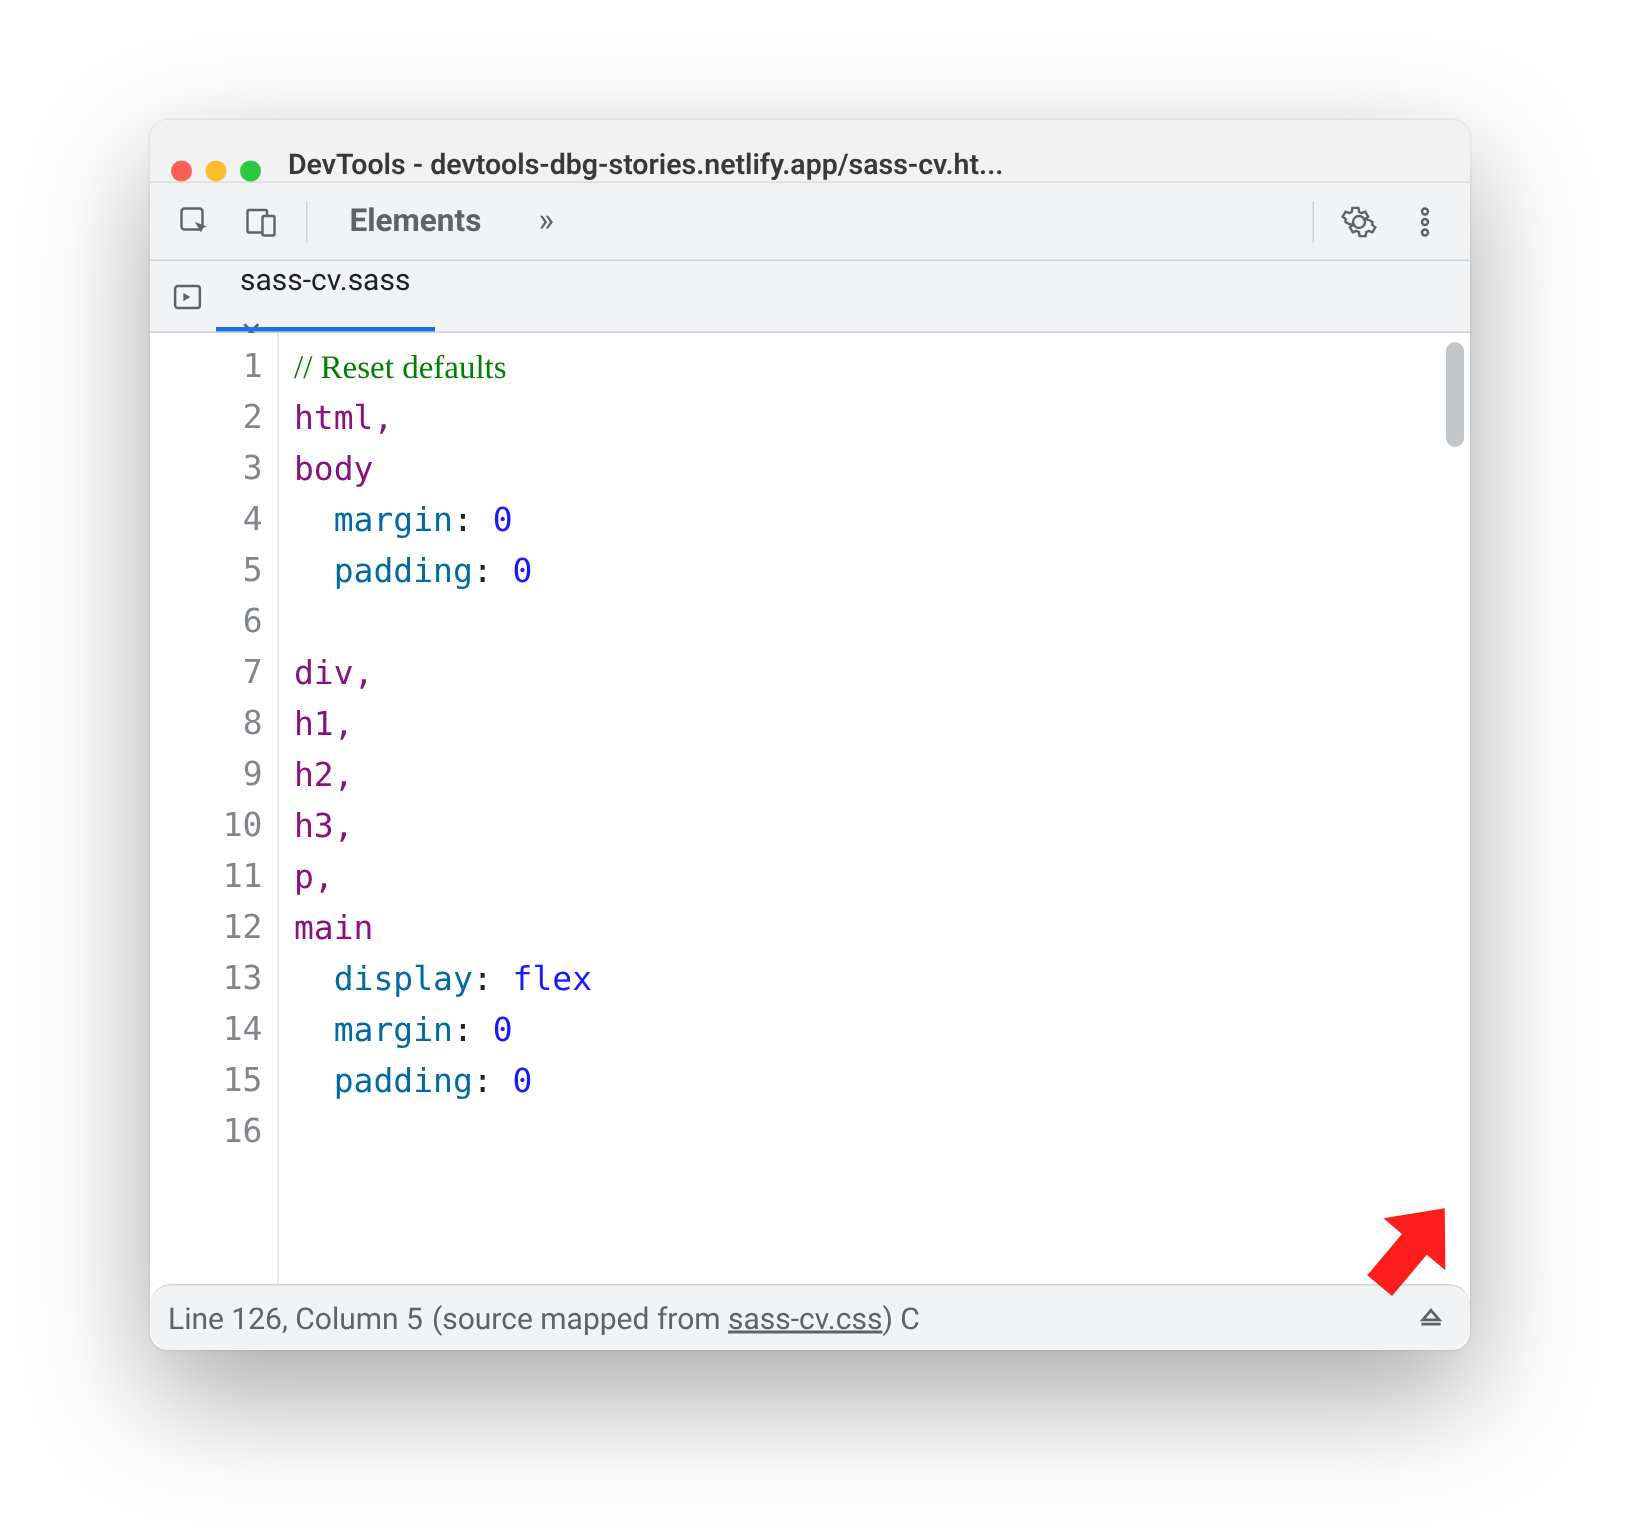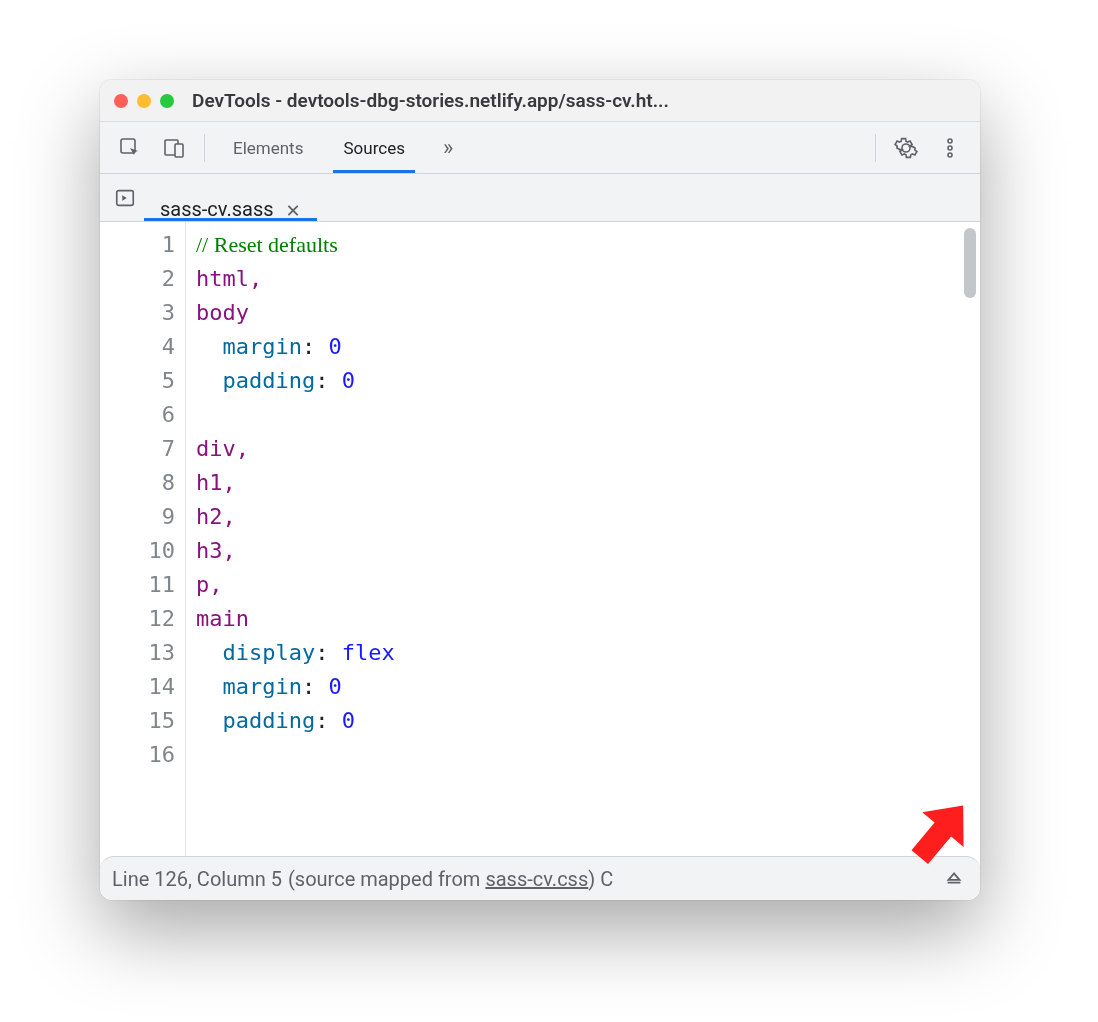--- a/index.html
+++ b/index.html
@@ -22,21 +22,21 @@
     border-radius: 12px;
     box-shadow: 0 30px 80px rgba(0,0,0,0.35), 0 0 0 1px rgba(0,0,0,0.05);
     display: flex;
     flex-direction: column;
     overflow: hidden;
   }
   .titlebar {
     height: 42px;
     background: #f2f2f2;
     display: flex;
-    align-items: center;
+    align-items: flex-end;
     padding: 0 14px;
     gap: 10px;
     border-bottom: 1px solid #dcdcdc;
   }
   .traffic { display: flex; gap: 9px; align-items: center; }
   .dot { width: 14px; height: 14px; border-radius: 50%; }
   .dot.red { background: #ff5f57; }
   .dot.yellow { background: #febc2e; }
   .dot.green { background: #28c840; }
   .title {
@@ -67,23 +67,24 @@
     color: #5f6368;
     border-radius: 4px;
   }
   .tool-btn svg { stroke: #5f6368; fill: none; stroke-width: 1.6; }
   .sep { width: 1px; height: 28px; background: #cfd3d7; margin: 0 6px; }
   .panel-tab {
     padding: 0 18px;
     height: 100%;
     display: flex;
     align-items: center;
-    font-size: 17px;
+    font-size: 21px;
     color: #5f6368;
     position: relative;
+    font-weight: bold;
   }
   .panel-tab.active { color: #202124; }
   .panel-tab.active::after {
     content: "";
     position: absolute;
     left: 8px; right: 8px; bottom: 0;
     height: 3px;
     background: #1a73e8;
   }
   .more-chev { font-size: 22px; color: #5f6368; padding: 0 16px; }
@@ -98,26 +99,27 @@
   }
   .nav-toggle {
     width: 38px;
     display: flex;
     align-items: center;
     justify-content: center;
     color: #5f6368;
   }
   .file-tab {
     display: flex;
-    align-items: flex-end;
+    align-items: flex-start;
     gap: 12px;
     padding: 0 16px;
     font-size: 20px;
     color: #202124;
     position: relative;
+    flex-direction: column;
   }
   .file-tab::after {
     content: "";
     position: absolute;
     left: 0; right: 0; bottom: 0;
     height: 3px;
     background: #1a73e8;
   }
   .close-x { color: #5f6368; font-size: 18px; }
   .editor {
@@ -217,21 +219,20 @@
       </svg>
     </div>
     <div class="tool-btn">
       <svg width="24" height="24" viewBox="0 0 24 24">
         <rect x="3" y="4" width="13" height="15" rx="1"></rect>
         <rect x="13" y="8" width="8" height="13" rx="1" fill="#f1f3f4"></rect>
       </svg>
     </div>
     <div class="sep"></div>
     <div class="panel-tab">Elements</div>
-    <div class="panel-tab active">Sources</div>
     <div class="more-chev">»</div>
     <div class="toolbar-spacer"></div>
     <div class="sep"></div>
     <div class="tool-btn">
       <svg width="24" height="24" viewBox="0 0 24 24" fill="#5f6368" stroke="none">
         <path d="M12 8a4 4 0 100 8 4 4 0 000-8zm9 4a9 9 0 01-.2 1.9l2.1 1.6-2 3.4-2.5-1a7 7 0 01-1.6.9l-.4 2.6h-4l-.4-2.6a7 7 0 01-1.6-.9l-2.5 1-2-3.4 2.1-1.6A9 9 0 013 12a9 9 0 01.2-1.9L1.1 8.5l2-3.4 2.5 1a7 7 0 011.6-.9L7.6 2.6h4l.4 2.6a7 7 0 011.6.9l2.5-1 2 3.4-2.1 1.6A9 9 0 0121 12z"></path>
       </svg>
     </div>
     <div class="tool-btn">
       <svg width="24" height="24" viewBox="0 0 24 24" fill="#5f6368" stroke="none">

